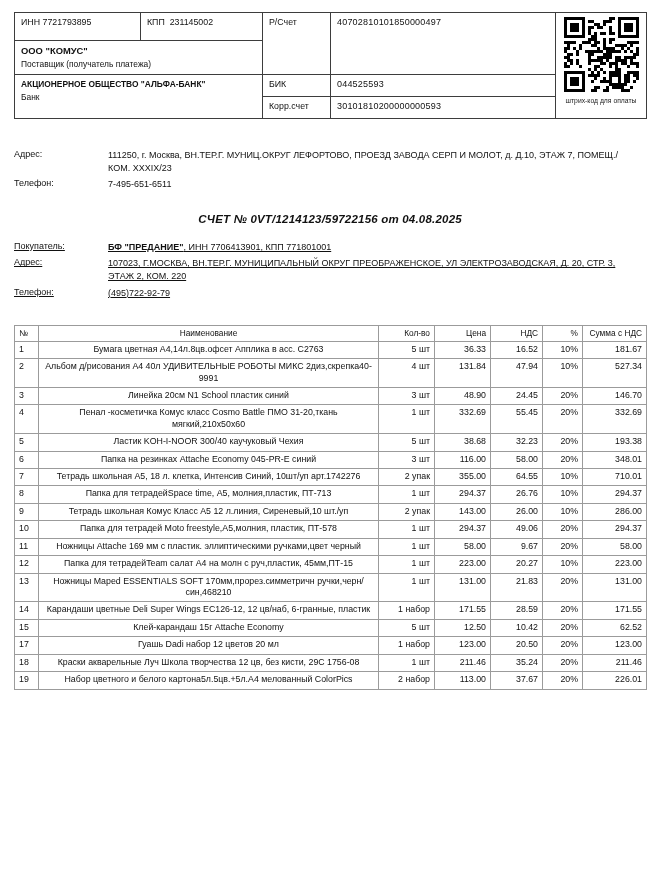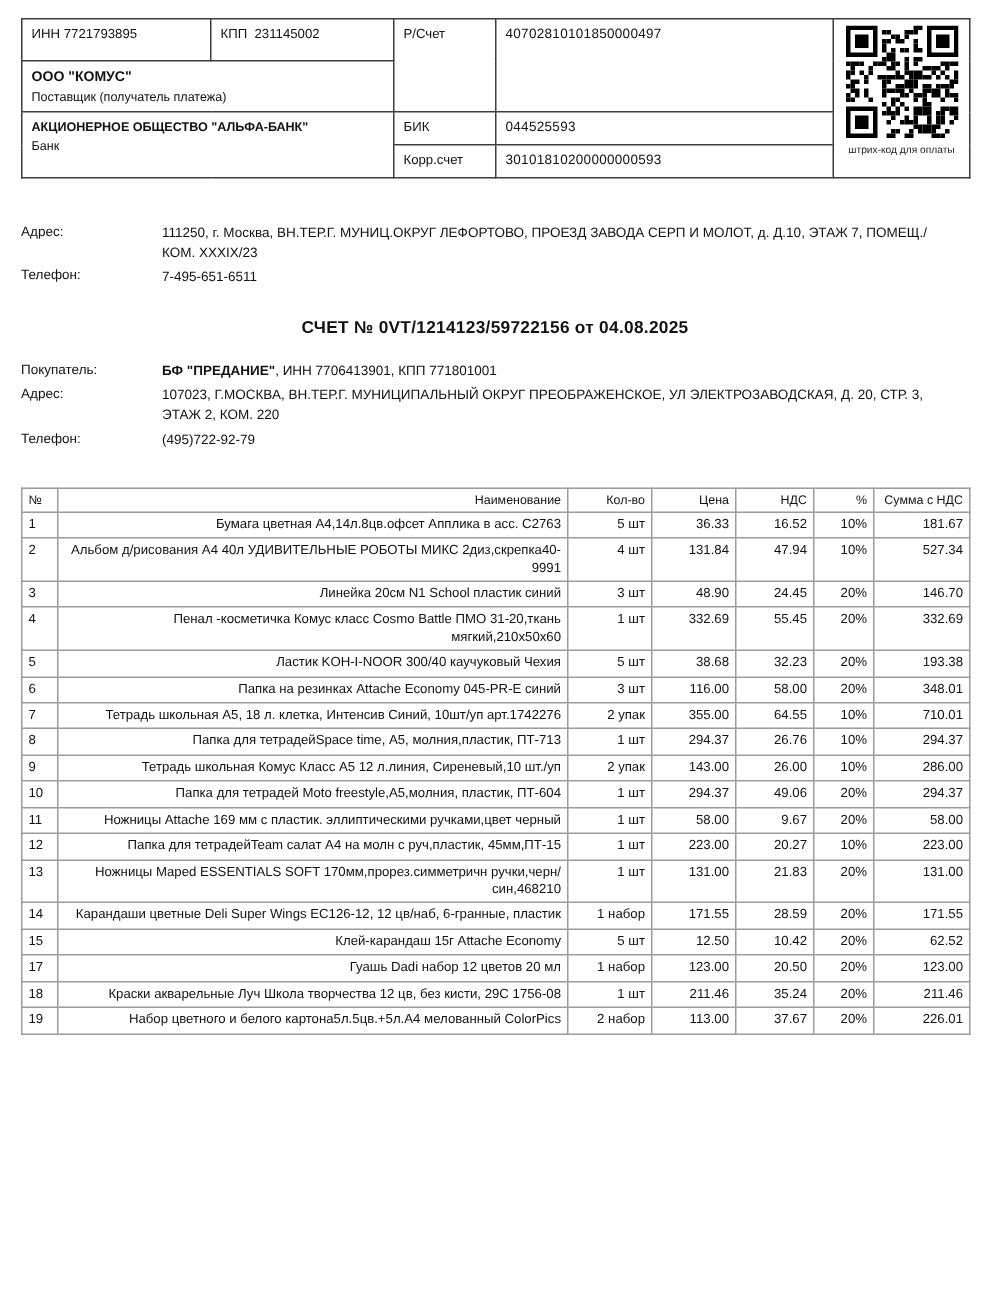--- a/index.html
+++ b/index.html
@@ -41,23 +41,24 @@
   .c-row { display: flex; margin-bottom: 4px; }
   .c-row .lbl { width: 94px; flex: none; text-align: left; padding-right: 9px; }
   .c-row .val { flex: 1; line-height: 1.4; max-width: 532px; }
 
   .doc-title {
     margin-top: 22px;
     text-align: center;
     font-weight: bold;
     font-size: 11.5px;
     letter-spacing: 0.2px;
-  }
-
-  .buyer-block { margin-top: 16px; font-size: 9px; }
+    font-style: italic;
+  }
+
+  .buyer-block { margin-top: 16px; font-size: 9px; text-decoration: underline; }
   .buyer-name { font-weight: bold; }
 
   
   .items {
     width: 632px; margin-top: 26px;
     table-layout: fixed;
     font-size: 8.8px;
   }
   .items th {
     border: 1px solid #9b9b9b;
@@ -67,21 +68,21 @@
     vertical-align: bottom;
     line-height: 1.15;
   }
   .items td {
     border: 1px solid #9b9b9b;
     padding: 2px 4px 3px 4px;
     vertical-align: top;
     line-height: 1.3;
   }
   .items .h-num, .items td.col-num { text-align: left; padding-left: 4px; }
-  .items .h-name, .items td.col-name { text-align: right; }
+  .items .h-name, .items td.col-name { text-align: center; }
   .items .h-qty, .items .h-price, .items .h-vat, .items .h-pct, .items .h-total { text-align: right; }
   .items td.col-qty, .items td.col-price, .items td.col-vat,
   .items td.col-pct, .items td.col-total { text-align: right; white-space: nowrap; }
 </style>
 </head>
 <body>
 
 <div class="page">
 
   <table class="top-table">
@@ -483,21 +484,21 @@
           <td class="col-num">9</td>
           <td class="col-name">Тетрадь школьная Комус Класс А5 12 л.линия, Сиреневый,10 шт./уп</td>
           <td class="col-qty">2 упак</td>
           <td class="col-price">143.00</td>
           <td class="col-vat">26.00</td>
           <td class="col-pct">10%</td>
           <td class="col-total">286.00</td>
         </tr>
         <tr>
           <td class="col-num">10</td>
-          <td class="col-name">Папка для тетрадей Moto freestyle,А5,молния, пластик, ПТ-604</td>
+          <td class="col-name">Папка для тетрадей Moto freestyle,А5,молния, пластик, ПТ-578</td>
           <td class="col-qty">1 шт</td>
           <td class="col-price">294.37</td>
           <td class="col-vat">49.06</td>
           <td class="col-pct">20%</td>
           <td class="col-total">294.37</td>
         </tr>
         <tr>
           <td class="col-num">11</td>
           <td class="col-name">Ножницы Attache 169 мм с пластик. эллиптическими ручками,цвет черный</td>
           <td class="col-qty">1 шт</td>

